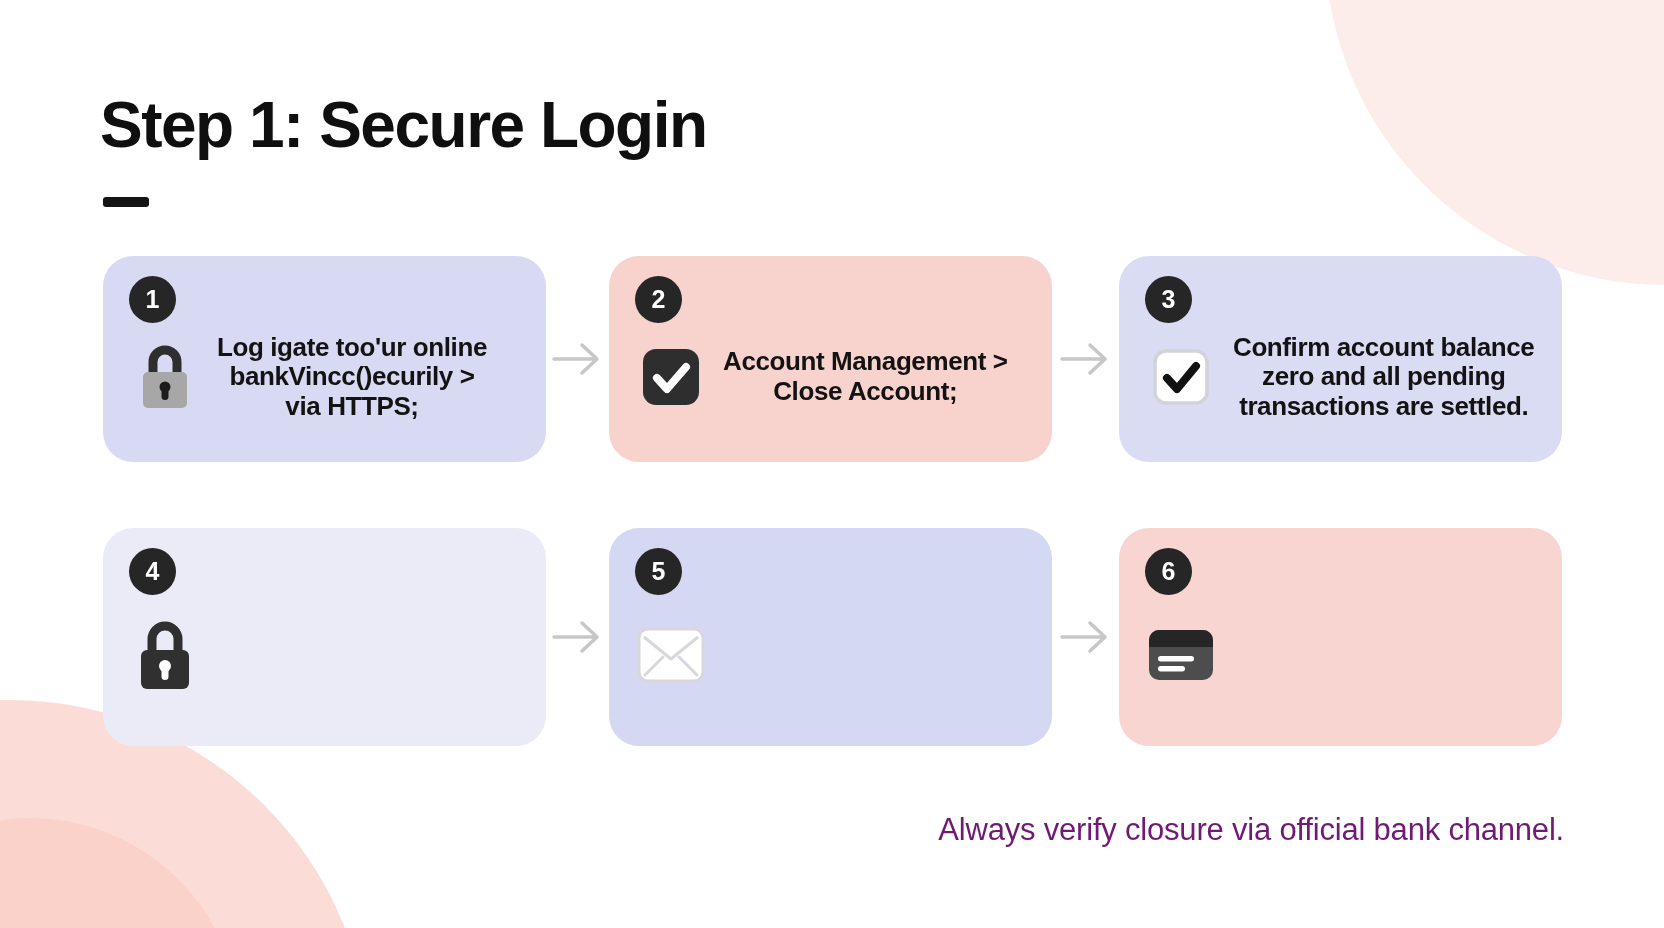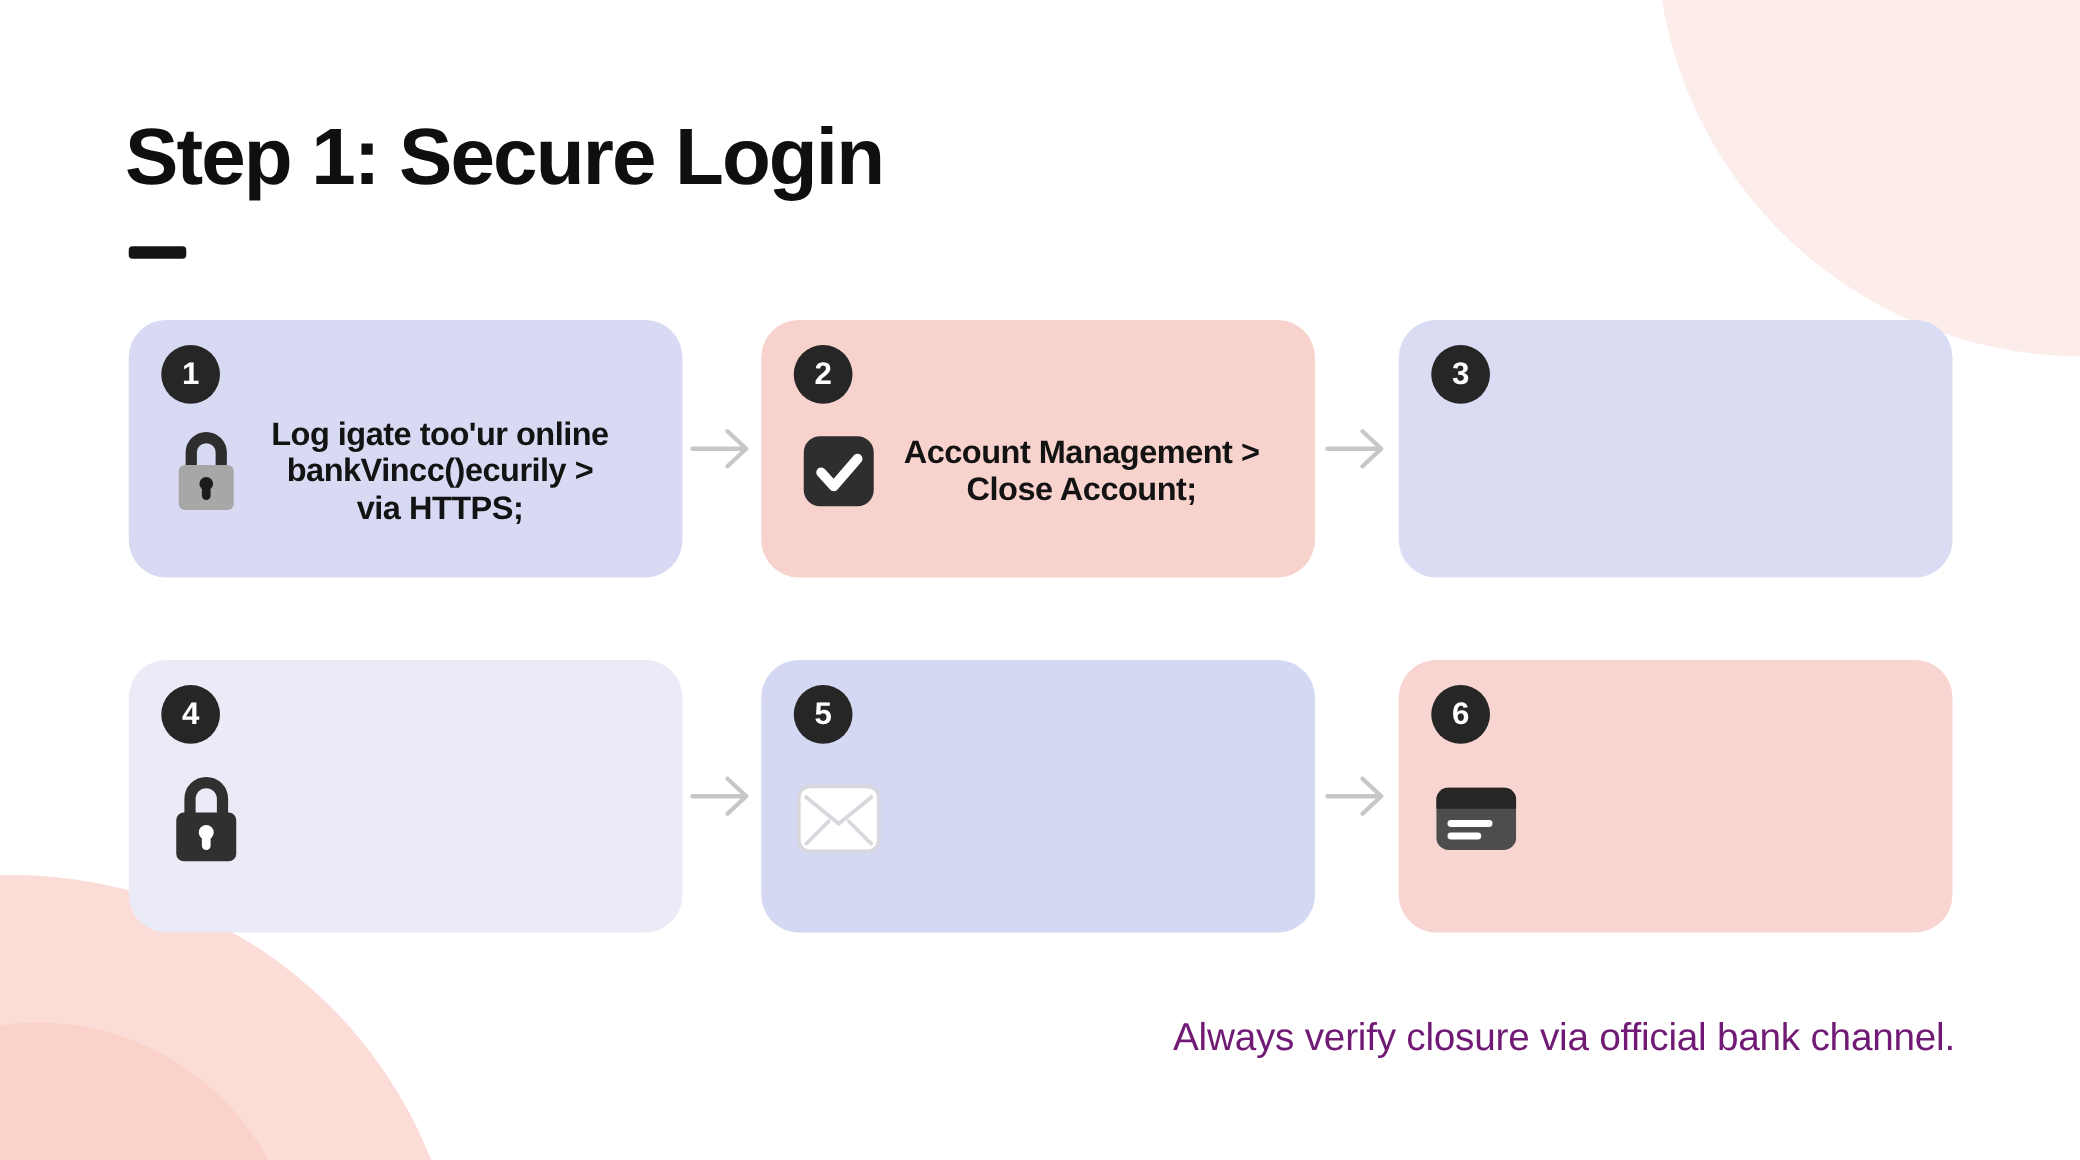--- a/index.html
+++ b/index.html
@@ -97,20 +97,31 @@
           <path d="M15 30 l10 11 l19 -22" fill="none" stroke="#ffffff" stroke-width="8" stroke-linecap="round" stroke-linejoin="round"></path>
         </svg>
       </div>
       <div class="card-text">Account Management &gt;
 Close Account;</div>
     </div>
   </div>
 
   <div class="card row1 col3" style="background: rgb(218, 220, 244);">
     <div class="badge">3</div>
+    <div class="content">
+      <div class="icon-box">
+        <svg width="56" height="56" viewBox="0 0 56 56">
+          <rect x="2" y="2" width="52" height="52" rx="11" fill="#ffffff" stroke="#d2d2da" stroke-width="3.5"></rect>
+          <path d="M14 29 l10 11 l19 -23" fill="none" stroke="#111111" stroke-width="8" stroke-linecap="round" stroke-linejoin="round"></path>
+        </svg>
+      </div>
+      <div class="card-text">Confirm account balance
+zero and all pending
+transactions are settled.</div>
+    </div>
   </div>
 
   <div class="card row2 col1" style="background: rgb(234, 235, 247);">
     <div class="badge">4</div>
     <div class="content">
       <div class="icon-box">
         <svg width="60" height="72" viewBox="0 0 60 72">
           <path d="M17 34 V20 a13 13 0 0 1 26 0 V34" fill="none" stroke="#303030" stroke-width="9"></path>
           <rect x="6" y="31" width="48" height="39" rx="6" fill="#303030"></rect>
           <circle cx="30" cy="47" r="6" fill="#ffffff"></circle>

